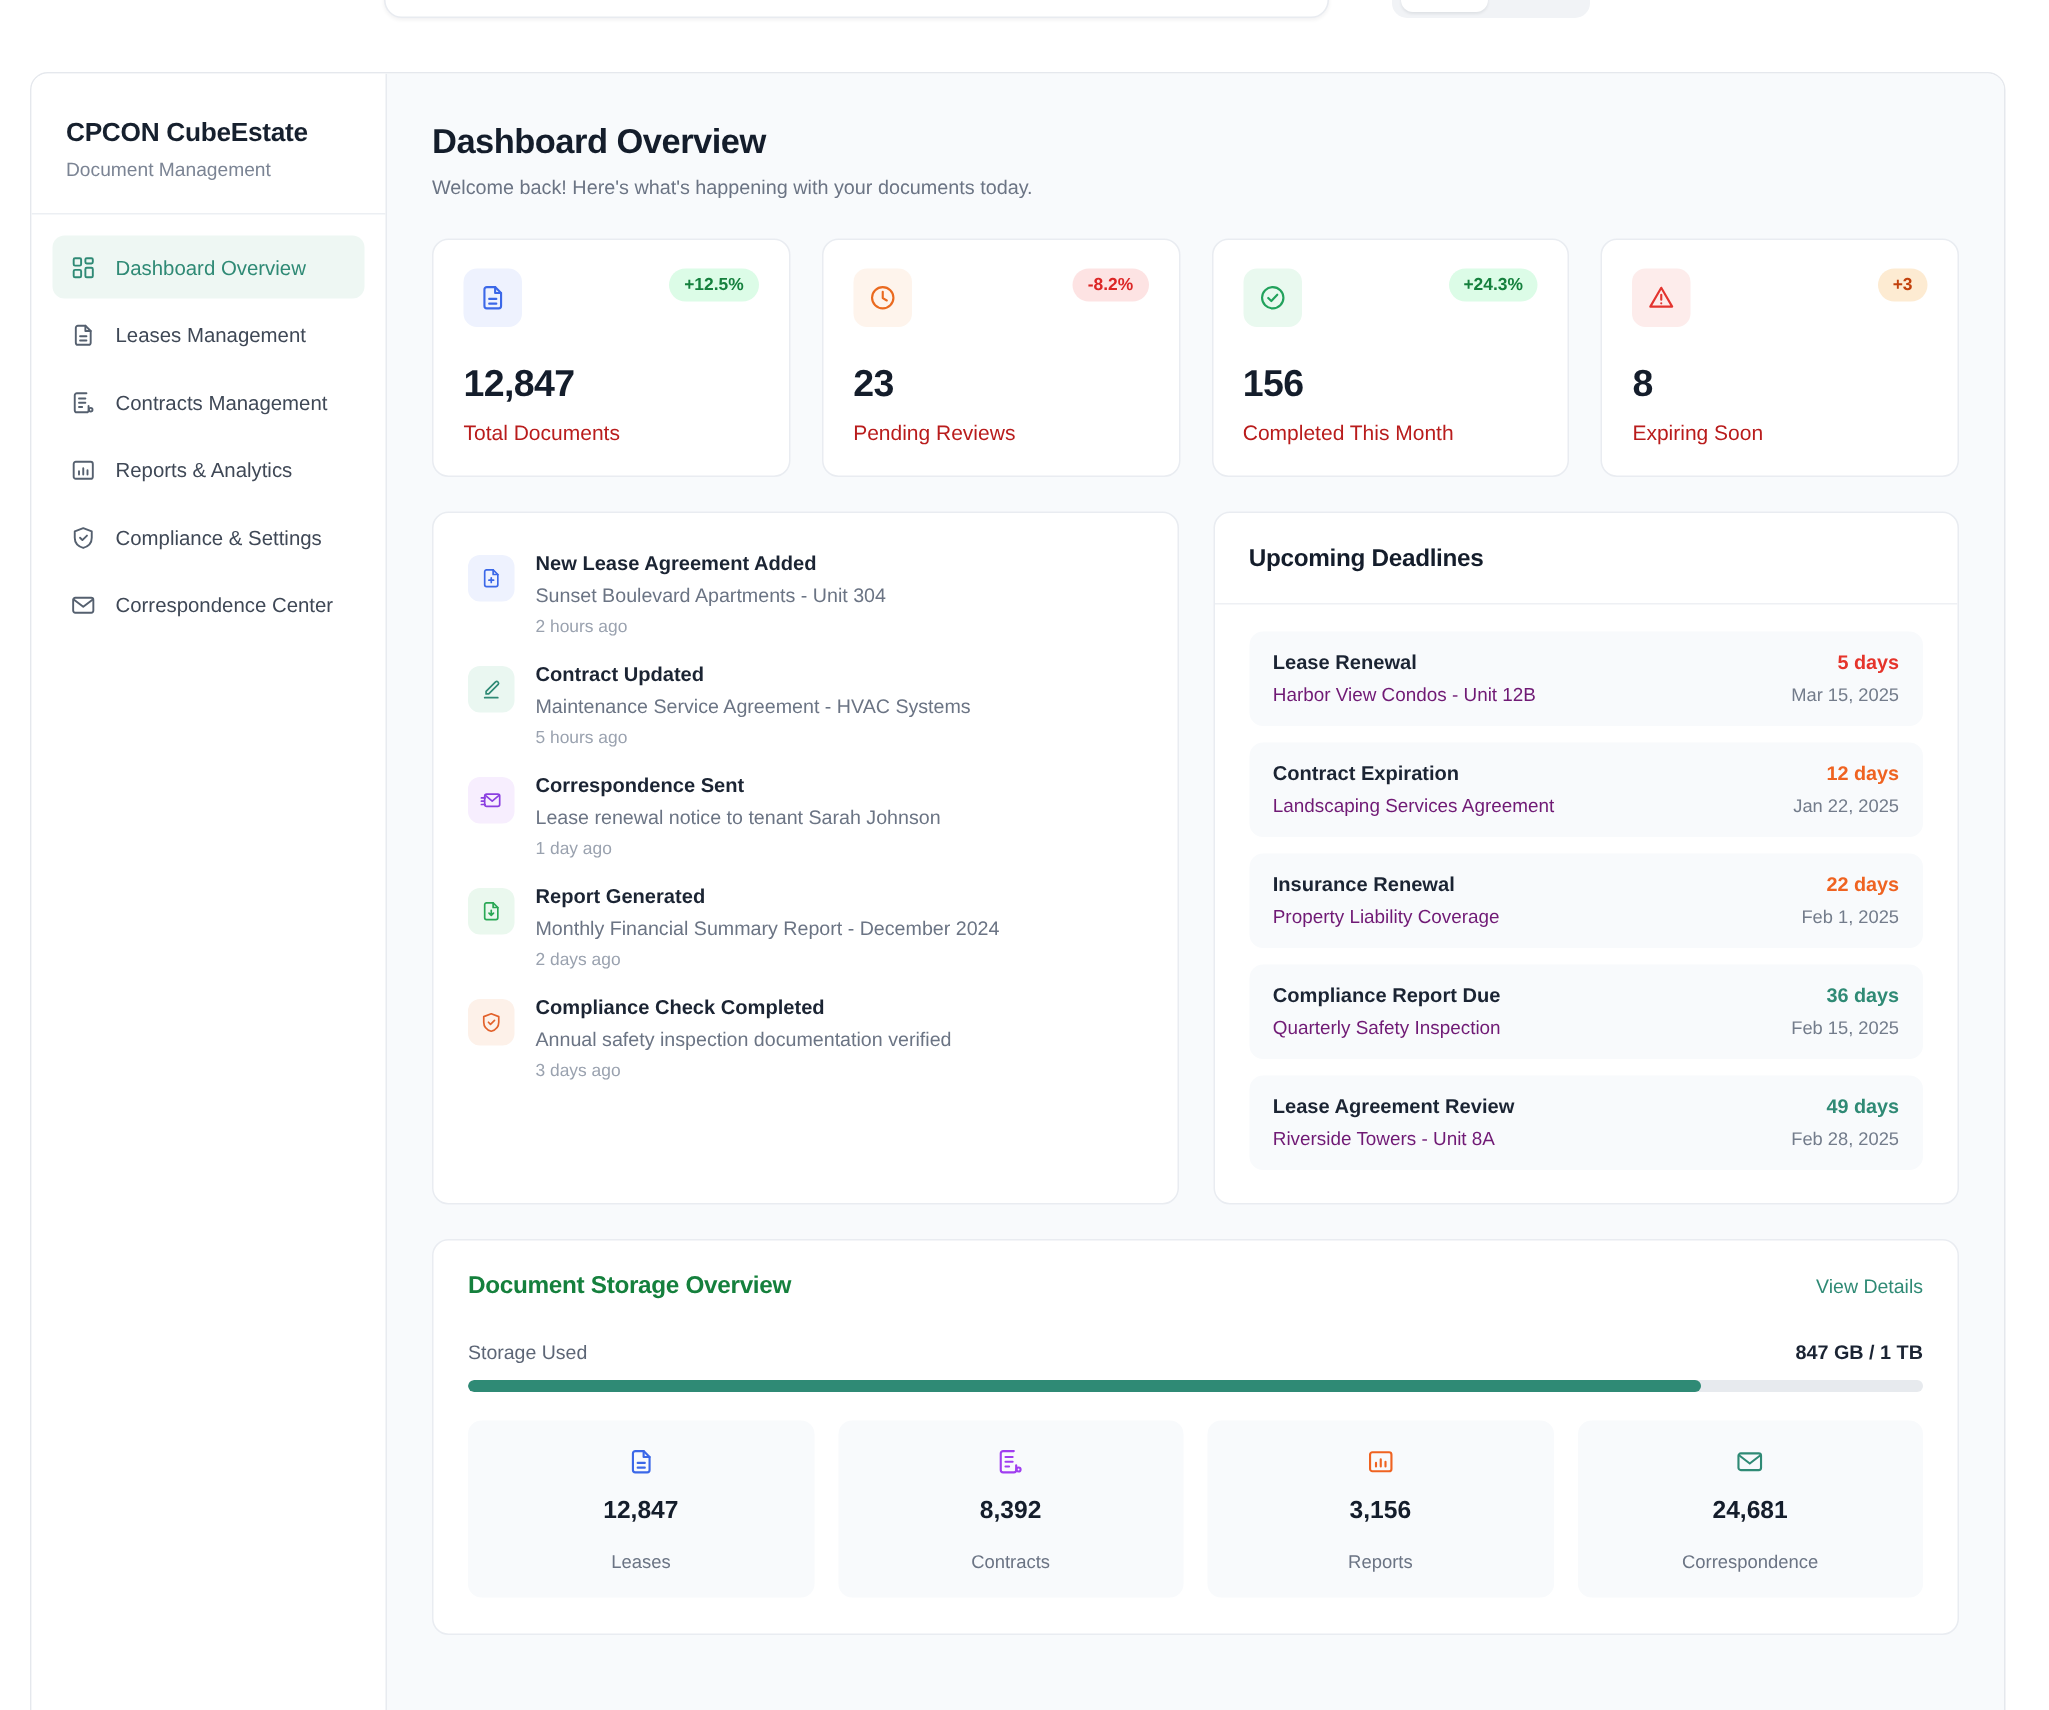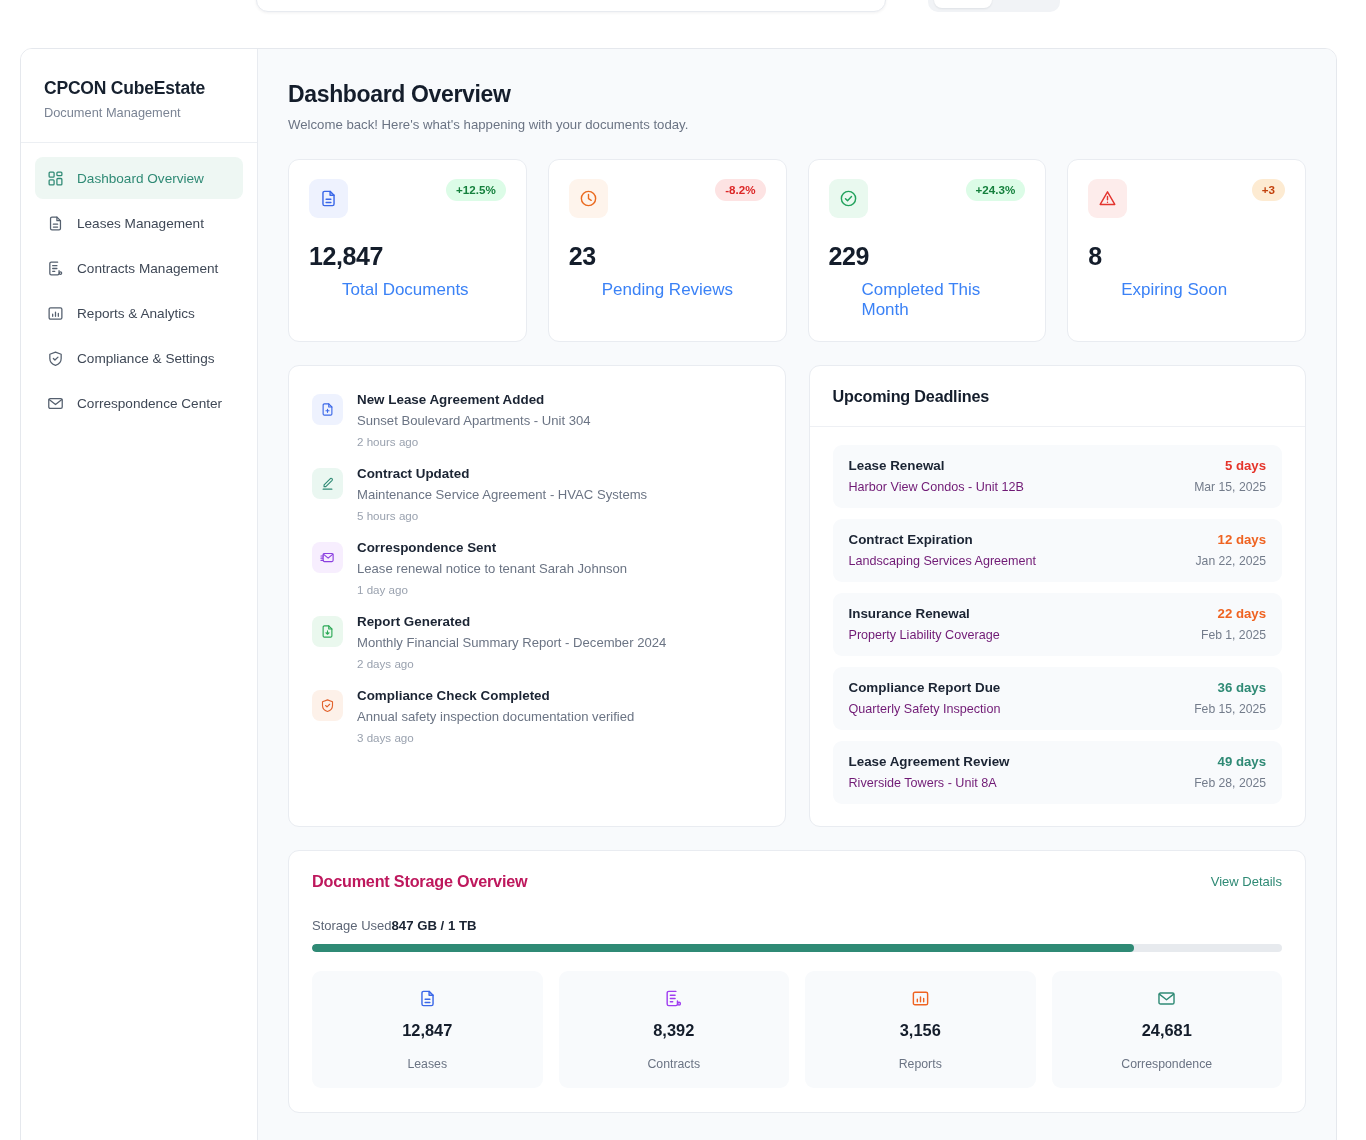--- a/index.html
+++ b/index.html
@@ -77,21 +77,21 @@
   .stats { display: grid; grid-template-columns: repeat(4, 1fr); gap: 21px; margin-top: 27px; }
   .stat {
     background: #ffffff; border: 1px solid #e9ecf1; border-radius: 11px;
     padding: 19px 20px 21px 20px;
   }
   .stat-top { display: flex; align-items: flex-start; justify-content: space-between; }
   .stat-ico { width: 39px; height: 39px; border-radius: 9px; display: flex; align-items: center; justify-content: center; }
   .stat-ico svg { width: 19px; height: 19px; }
   .badge { font-size: 11.6px; font-weight: 700; padding: 4px 10px; border-radius: 20px; line-height: 1.25; }
   .stat-val { font-size: 25px; font-weight: 700; color: #141d2b; margin-top: 24px; letter-spacing: -.4px; }
-  .stat-lbl { font-size: 17px; color: #3b82f6; margin-top: 9px; margin-left: 33px; }
+  .stat-lbl { font-size: 14px; color: #b91c1c; margin-top: 9px; }
 
   
   .cols { display: grid; grid-template-columns: 1fr 1fr; gap: 23px; margin-top: 23px; }
   .panel { background: #ffffff; border: 1px solid #e9ecf1; border-radius: 11px; }
   .panel-head { padding: 21px 23px 20px 23px; border-bottom: 1px solid #eef0f4; }
   .panel-title { font-size: 16.2px; font-weight: 700; color: #141d2b; letter-spacing: -.2px; }
   .panel-body { padding: 18px 23px 22px 23px; }
 
   
   .act { display: flex; gap: 14px; padding: 8px 0 10px 0; }
@@ -110,23 +110,23 @@
   .dl:last-child { margin-bottom: 0; }
   .dl-t { font-size: 13.4px; font-weight: 700; color: #1b2433; }
   .dl-d { font-size: 12.6px; color: #701a75; margin-top: 7px; }
   .dl-right { text-align: right; }
   .dl-days { font-size: 13.2px; font-weight: 700; }
   .dl-date { font-size: 12.2px; color: #737c8b; margin-top: 7px; }
 
   
   .storage { background: #ffffff; border: 1px solid #e9ecf1; border-radius: 11px; margin-top: 23px; padding: 21px 23px 24px 23px; }
   .storage-head { display: flex; align-items: center; justify-content: space-between; }
-  .storage-title { font-size: 16.2px; font-weight: 700; color: #be185d; letter-spacing: -.2px; }
+  .storage-title { font-size: 16.2px; font-weight: 700; color: #15803d; letter-spacing: -.2px; }
   .storage-link { font-size: 13px; color: #2f8a75; font-weight: 500; cursor: pointer; }
-  .storage-meta { display: flex; align-items: center; margin-top: 27px; }
+  .storage-meta { display: flex; align-items: center; justify-content: space-between; margin-top: 27px; }
   .storage-lbl { font-size: 13px; color: #5d6676; }
   .storage-num { font-size: 13.2px; color: #1b2433; font-weight: 700; }
   .bar { height: 8px; background: #e7eaee; border-radius: 5px; margin-top: 11px; overflow: hidden; }
   .bar-fill { height: 100%; background: #2f8a75; border-radius: 5px; }
   .tiles { display: grid; grid-template-columns: repeat(4, 1fr); gap: 16px; margin-top: 19px; }
   .tile { background: #f8fafc; border-radius: 9px; padding: 18px 10px 17px 10px; text-align: center; }
   .tile svg { width: 19px; height: 19px; }
   .tile-val { font-size: 16.4px; font-weight: 700; color: #141d2b; margin-top: 9px; }
   .tile-lbl { font-size: 12.3px; color: #6b7484; margin-top: 17px; }
 </style>
@@ -231,21 +231,21 @@
   <div class="stat">
     <div class="stat-top">
       <span class="stat-ico" style="background:#e9f9ef;color:#22a25c">
               <svg viewBox="0 0 24 24">
                 <circle cx="12" cy="12" r="9" stroke="currentColor" fill="none" stroke-width="1.8" stroke-linecap="round" stroke-linejoin="round"></circle>
                 <path d="M8.2 12.2l2.6 2.6 5-5.4" stroke="currentColor" fill="none" stroke-width="1.8" stroke-linecap="round" stroke-linejoin="round"></path>
               </svg>
             </span>
       <span class="badge" style="background:#dcfce7;color:#15803d">+24.3%</span>
     </div>
-    <div class="stat-val">229</div>
+    <div class="stat-val">156</div>
     <div class="stat-lbl">Completed This Month</div>
   </div>
   <div class="stat">
     <div class="stat-top">
       <span class="stat-ico" style="background:#fdeceb;color:#e3342f">
               <svg viewBox="0 0 24 24">
                 <path d="M12 3.6L21.2 19.5H2.8z" stroke="currentColor" fill="none" stroke-width="1.8" stroke-linecap="round" stroke-linejoin="round"></path>
                 <path d="M12 9.5v4.2M12 16.6v.1" stroke="currentColor" fill="none" stroke-width="1.8" stroke-linecap="round" stroke-linejoin="round"></path>
               </svg>
             </span>

